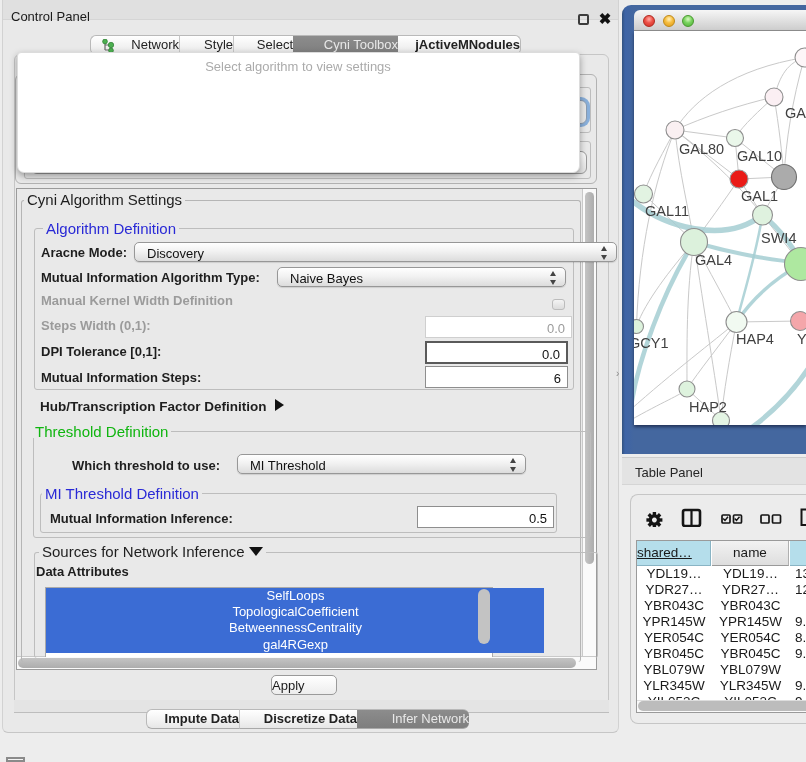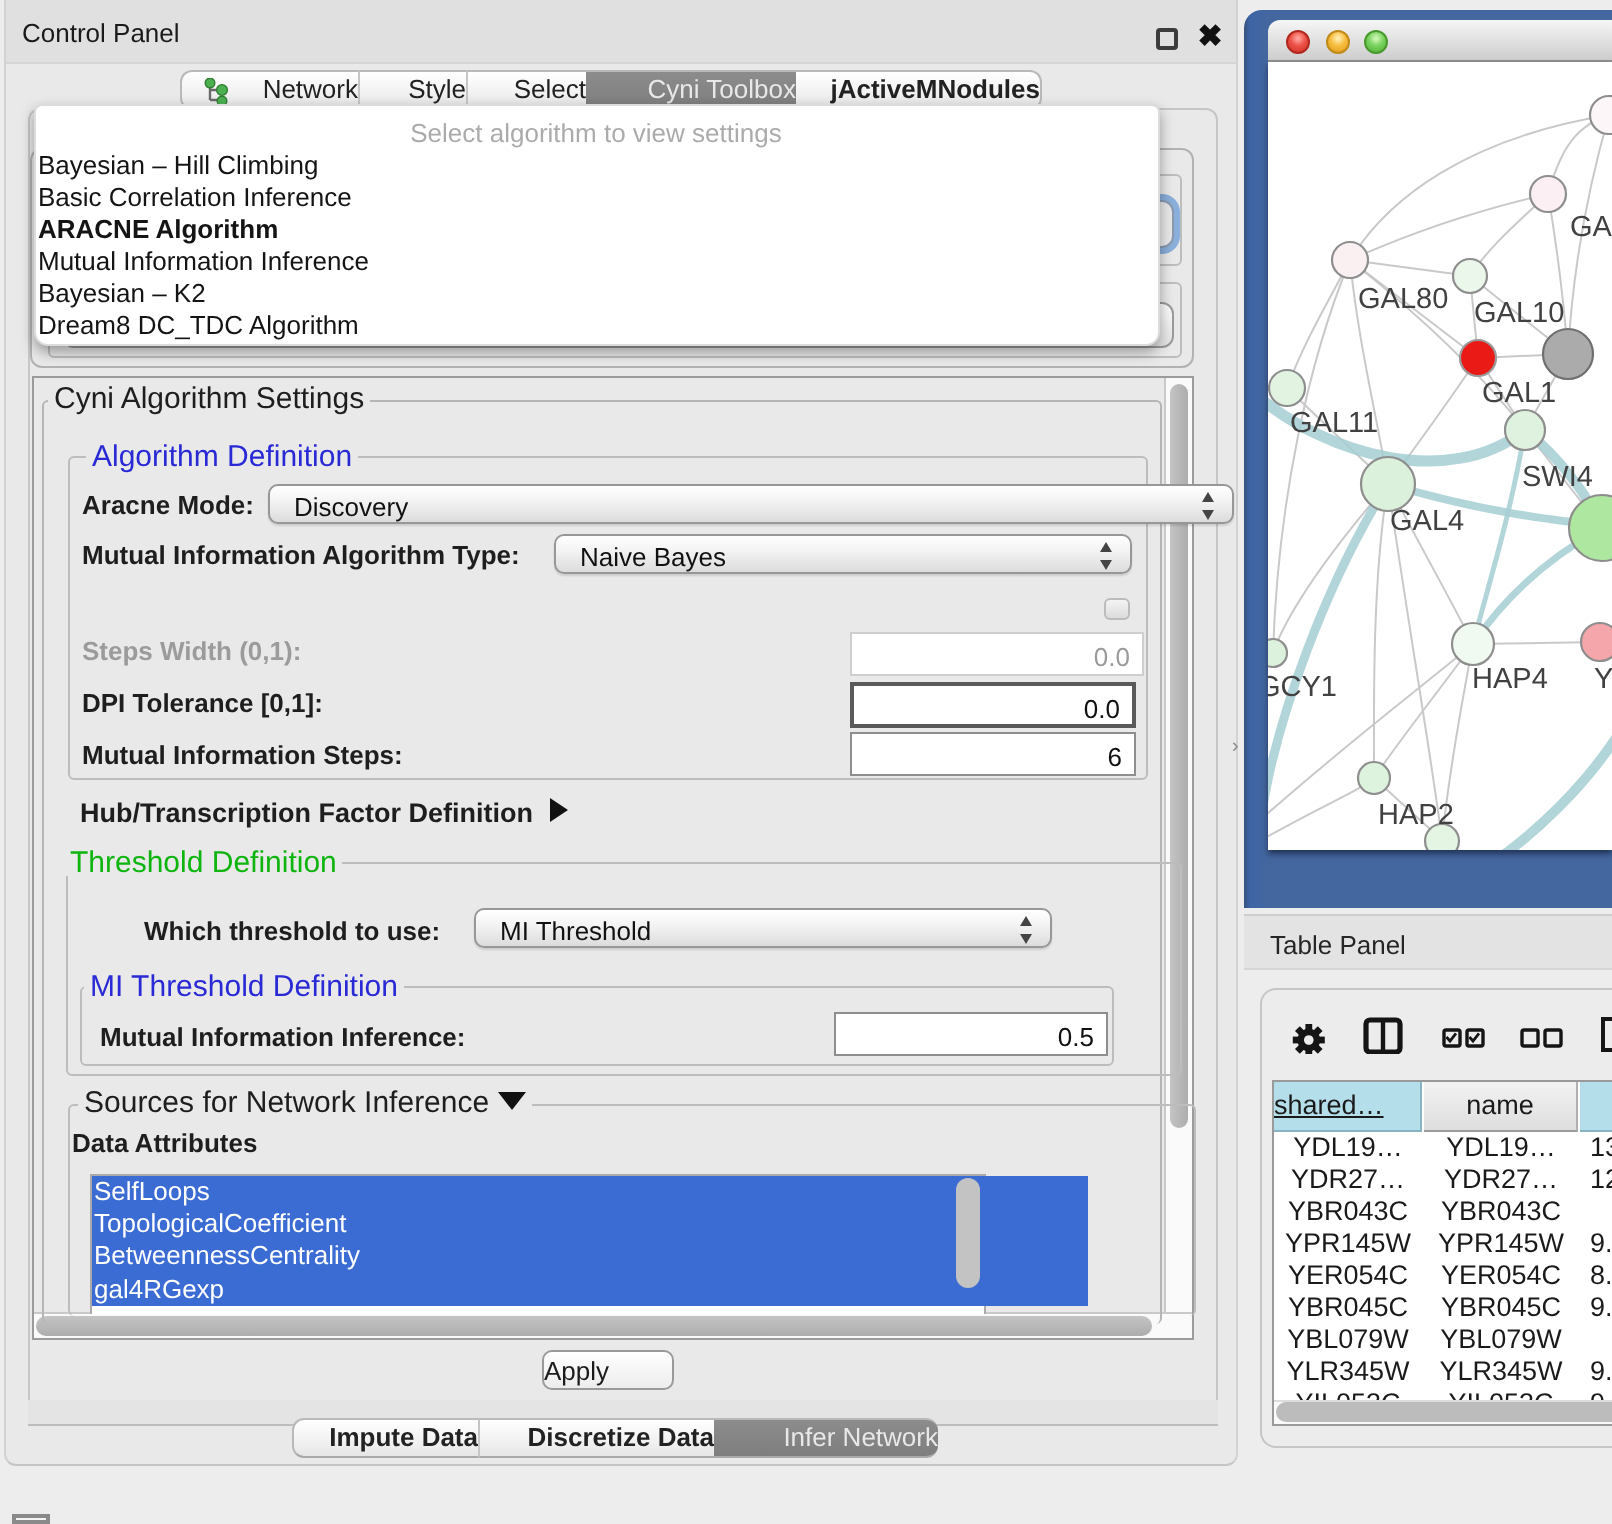--- a/index.html
+++ b/index.html
@@ -17,21 +17,21 @@
 .spin:after { content:""; position:absolute; left:1px; bottom:0; border-left:3.5px solid transparent; border-right:3.5px solid transparent; border-top:5px solid #444; }
 .tf { position:absolute; background:#fff; border:1px solid #a8a8a8; font-size:13px; color:#111; text-align:right; padding:3px 6px 0 0; }
 .seg { position:absolute; height:20px; background:linear-gradient(#ffffff,#f1f1f1 60%,#e6e6e6); border-top:1px solid #b9b9b9; border-bottom:1px solid #a9a9a9; font-size:13px; color:#222; text-align:right; }
 .segd { background:linear-gradient(#8c8c8c,#7e7e7e); color:#e8e8e8; }
 </style>
 </head>
 <body>
 
 <div class="abs" style="left:2px; top:0; width:617px; height:733px; background:#e9e9e9; border-left:1px solid #d2d2d2; border-right:1px solid #d2d2d2; border-bottom:1px solid #c6c6c6; border-radius:0 0 6px 6px;">
 
-  <div class="abs" style="left:0; top:0; width:100%; height:32px; background:#e0e0e0; border-bottom:1px solid #d5d5d5;">
+  <div class="abs" style="left:0; top:0; width:100%; height:20px; background:#e0e0e0; border-bottom:1px solid #d5d5d5;">
     <div class="abs" style="left:8px; top:9px; font-size:13px; color:#1a1a1a;">Control Panel</div>
 
     <div class="abs" style="left:575px; top:14px; width:11px; height:11px; border:2px solid #3c3c3c; border-radius:2px;"></div>
 
     <div class="abs" style="left:594px; top:11px; width:16px; height:16px; font-size:15px; font-weight:bold; color:#111; line-height:16px; text-align:center;">✖</div>
   </div>
 
   <div class="abs" style="left:11px; top:54px; width:595px; height:658px; border:1px solid #c6c6c6; border-radius:6px; background:#e9e9e9;"></div>
 
   <div class="abs" style="left:11.5px; top:74px; width:582px; height:110px; border:1px solid #b2b2b2; border-radius:6px; background:#e9e9e9;">
@@ -74,20 +74,21 @@
         <span class="ct">Discovery</span>
         <span class="spin"></span>
       </div>
 
     <div class="b13 abs" style="left:24px; top:81px;">Mutual Information Algorithm Type:</div>
     <div class="combo" style="left:260px; top:78px; width:289px; height:20px;">
         <span class="ct">Naive Bayes</span>
         <span class="spin"></span>
       </div>
 
+    <div class="b13 abs" style="left:24px; top:104px; color:#9b9b9b;">Manual Kernel Width Definition</div>
     <div class="abs" style="left:535px; top:110px; width:13px; height:11px; background:linear-gradient(#f4f4f4,#dcdcdc); border:1px solid #bcbcbc; border-radius:3px;"></div>
 
     <div class="b13 abs" style="left:24px; top:129px; color:#9b9b9b;">Steps Width (0,1):</div>
     <div class="tf" style="left:408px; top:127px; width:147px; height:22px; border-color:#cfcfcf; color:#9b9b9b; padding-top:4px;">0.0</div>
 
     <div class="b13 abs" style="left:24px; top:155px;">DPI Tolerance [0,1]:</div>
     <div class="tf" style="left:408px; top:152px; width:143px; height:23px; border:2px solid #5a5a5a; padding-top:4px;">0.0</div>
 
     <div class="b13 abs" style="left:24px; top:181px;">Mutual Information Steps:</div>
     <div class="tf" style="left:408px; top:177px; width:143px; height:22px; border-color:#8e8e8e; padding-top:4px;">6</div>
@@ -108,37 +109,36 @@
     <div class="grpt" style="left:25px; top:298px; color:#2929d6;">MI Threshold Definition</div>
 
     <div class="b13 abs" style="left:33px; top:322px;">Mutual Information Inference:</div>
     <div class="tf" style="left:400px; top:317px; width:137px; height:22px; border-color:#8e8e8e; padding-top:4px;">0.5</div>
 
     <div class="grp" style="left:17px; top:363px; width:564px; height:106px; border-color:#bdbdbd; border-bottom:none;"></div>
     <div class="grpt" style="left:22px; top:356px; color:#1e1e1e;">Sources for Network Inference <span style="display:inline-block; width:0; height:0; border-left:7px solid transparent; border-right:7px solid transparent; border-top:9px solid #111; vertical-align:1px;"></span></div>
 
     <div class="b13 abs" style="left:19px; top:375px;">Data Attributes</div>
 
-    <div class="abs" style="left:28px; top:398px; width:448px; height:70px; background:#fff; border:1px solid #aaa; border-bottom:none;">
+    <div class="abs" style="left:28px; top:398px; width:448px; height:70px; background:#fff; border:1px solid #aaa; border-bottom:none;text-align:center;">
       <div class="abs" style="left:0; top:0; width:498px; height:65px; background:#3b6cd4; color:#fff; font-size:13px; line-height:16.2px; padding-left:1px;">SelfLoops<br>TopologicalCoefficient<br>BetweennessCentrality<br>gal4RGexp</div>
       <div class="abs" style="right:2px; top:1px; width:12px; height:55px; background:#c3c3c3; border-radius:6px;"></div>
     </div>
   </div>
 
   <div class="abs" style="left:268px; top:675px; width:66px; height:20px; background:linear-gradient(#fff,#ededed); border:1px solid #9a9a9a; border-radius:5px; font-size:13px; color:#1c1c1c; line-height:19px;">Apply</div>
 
   <div class="abs" style="left:11px; top:700px; width:595px; height:12px; background:#e4e4e4;"></div>
   <div class="abs" style="left:11px; top:712px; width:595px; height:1px; background:#bdbdbd;"></div>
   <div class="seg" style="left:143px; top:709px; width:93px; border-left:1px solid #b9b9b9; border-radius:6px 0 0 6px; line-height:18px; font-weight:bold; height:19.5px;">Impute Data</div>
   <div class="seg" style="left:236px; top:709px; width:118px; border-left:1px solid #c6c6c6; line-height:18px; font-weight:bold; height:19.5px;">Discretize Data</div>
   <div class="seg segd" style="left:354px; top:709px; width:112px; border-radius:0 6px 6px 0; line-height:18px; height:19.5px;">Infer Network</div>
 
   <div class="abs" style="left:13.5px; top:52px; width:563px; height:121px; background:#fff; border:1px solid #dcdcdc; border-radius:4px 4px 7px 7px; box-shadow:0 3px 7px rgba(0,0,0,0.35); font-size:13px; color:#141414;">
     <div style="text-align:center; color:#ababab; padding-top:6px; height:22px;">Select algorithm to view settings</div>
-    <div style="padding-left:1.5px; line-height:16px;">Bayesian – Hill Climbing<br>Basic Correlation Inference<br><b>ARACNE Algorithm</b><br>Mutual Information Inference<br>Bayesian – K2<br>Dream8 DC_TDC Algorithm</div>
   </div>
 </div>
 
 <div class="abs" style="left:616px; top:368px; font-size:10px; color:#8a8a8a;">›</div>
 
 <div class="abs" style="left:6px; top:757px; width:19px; height:5px; background:#f4f4f4; border:2px solid #8a8a8a;"></div>
 
 <div class="abs" style="left:622px; top:5px; width:184px; height:449px; background:linear-gradient(90deg,#33527e 0,#3e64a6 3px,#44679f 12px); border-radius:9px 0 0 0;">
   <div class="abs" style="left:12px; top:5px; width:172px; height:21px; background:linear-gradient(#f6f6f6,#cdcdcd); border-radius:6px 0 0 0; border-bottom:1px solid #8f8f8f;">
     <div class="abs" style="left:8.5px; top:4.5px; width:12px; height:12px; border-radius:50%; background:radial-gradient(circle at 50% 32%, #ff9d96 8%, #ec5147 45%, #d22f23); border:0.5px solid #b0281e;"></div>

